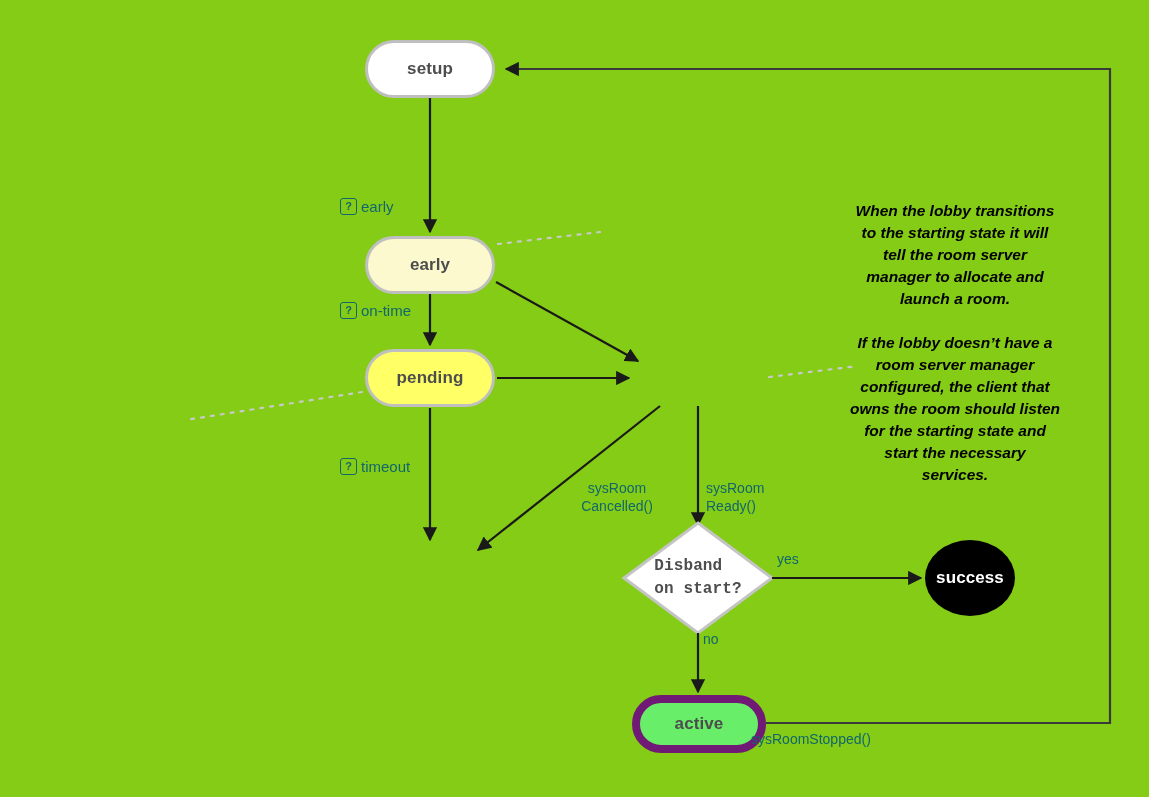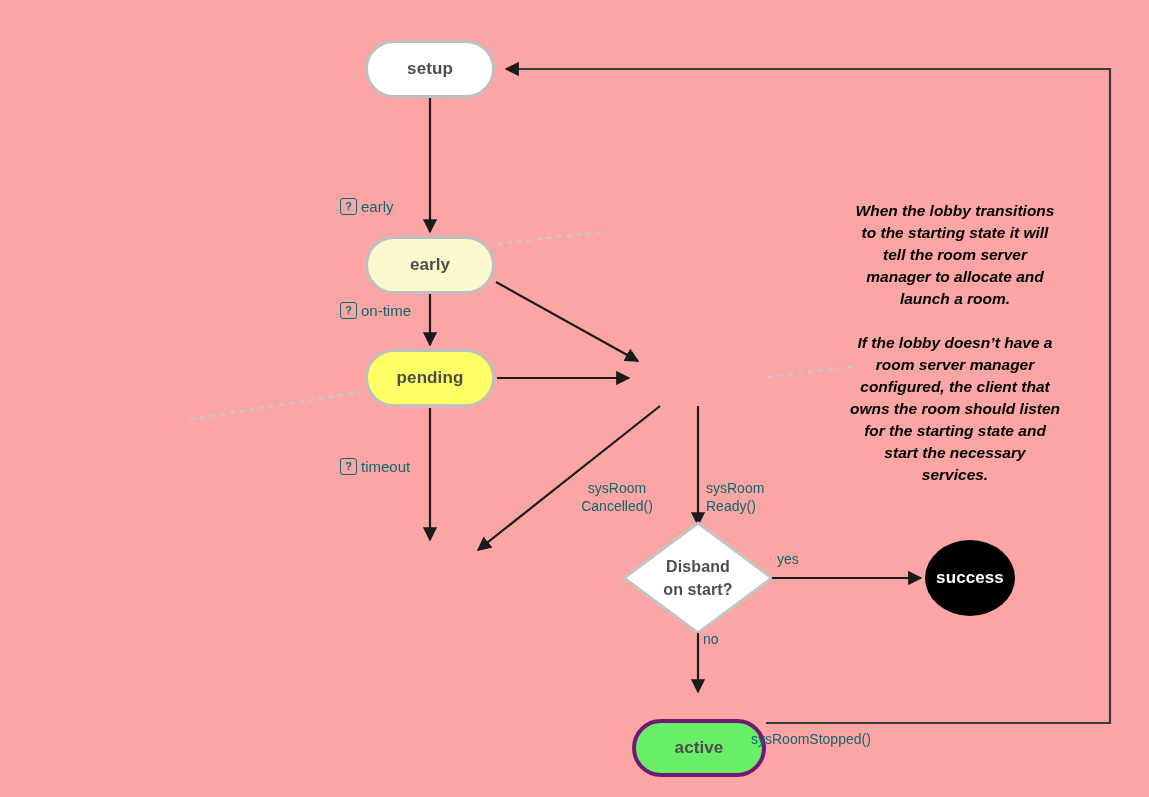--- a/index.html
+++ b/index.html
@@ -7,21 +7,21 @@
     padding: 0;
     background: #ffffff;
   }
   body {
     font-family: "Liberation Sans", sans-serif;
   }
   #canvas {
     position: relative;
     width: 1149px;
     height: 797px;
-    background: #fca5a5;
+    background: #84cc16;
     overflow: hidden;
   }
   svg.edges {
     position: absolute;
     left: 0;
     top: 0;
     width: 1149px;
     height: 797px;
     pointer-events: none;
   }
@@ -35,40 +35,39 @@
     font-weight: bold;
     letter-spacing: .1px;
   }
   .node.rounded {
     border-radius: 999px;
     border: 3px solid #bfbfbf;
     color: #4d4d4d;
     font-size: 17px;
   }
   .node.rounded.strong {
-    border: 4px solid #701a75;
-    margin-top: 24px;
+    border: 8px solid #701a75;
   }
   .node.circle {
     border-radius: 50%;
     background: #000000;
     color: #ffffff;
     font-size: 17px;
   }
   .node.diamond-wrap {
     background: transparent;
   }
   .diamond-label {
     position: relative;
     z-index: 2;
-    text-align: center;
     color: #4d4d4d;
     font-size: 16px;
     font-weight: bold;
     line-height: 1.45;
+    font-family: Liberation Mono, monospace;
   }
   
   .edge-label {
     position: absolute;
     color: #11676d;
     font-size: 14px;
     white-space: pre;
     line-height: 1.25;
   }
   .edge-label.ctr { text-align: center; }

